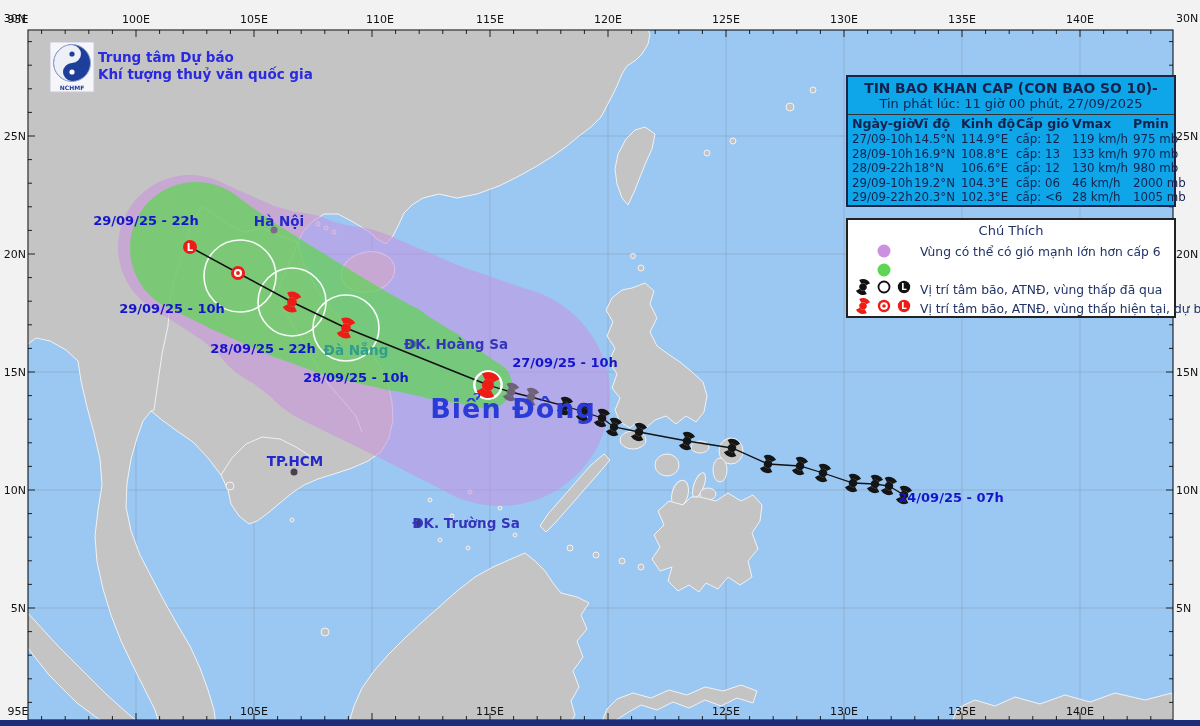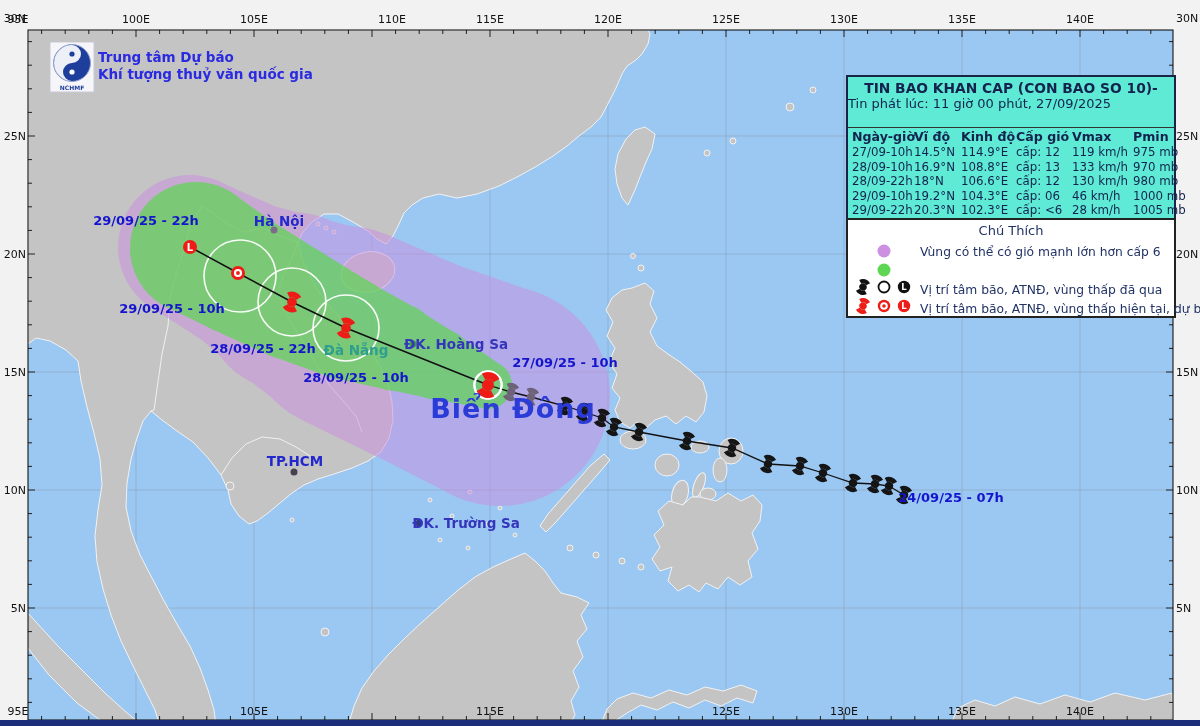--- a/index.html
+++ b/index.html
@@ -17,24 +17,24 @@
   .clabel{position:absolute;transform:translate(-50%,-50%);font-size:13.5px;font-weight:bold;
           color:#2228cc;white-space:nowrap;}
   .clabel.teal{color:#2f9e8e;}
   .clabel.island{color:#3535bb;}
   .sealabel{position:absolute;transform:translate(-50%,-50%);font-size:27px;font-weight:bold;
             color:#2b3bd8;letter-spacing:1px;white-space:nowrap;}
   .bottom-strip{position:absolute;left:0;top:720px;width:1200px;height:6px;background:#1c2e7a;}
   
   #org{position:absolute;left:98px;top:49px;color:#2a2ae0;font-weight:bold;font-size:13.5px;line-height:16.5px;}
   
-  #alert-box{position:absolute;left:846px;top:75px;width:330px;background:#5eead4;
+  #alert-box{position:absolute;left:846px;top:75px;width:330px;background:#0ea5e9;
              border:2px solid #1a2446;box-sizing:border-box;color:#13234e;}
   #alert-title{font-size:13.8px;font-weight:bold;text-align:center;padding-top:3px;}
-  #alert-issued{font-size:13px;padding-bottom:16px;border-bottom:1px solid #333;}
+  #alert-issued{font-size:13px;text-align:center;padding-bottom:3px;border-bottom:1px solid #333;}
   .trow{display:grid;grid-template-columns:62px 47px 55px 56px 61px 43px;padding:0 2px 0 4px;}
   .trow div{font-size:11.8px;line-height:14.6px;white-space:nowrap;}
   .trow.thead div{font-weight:bold;font-size:12.6px;line-height:17px;}
   
   #legend-box{position:absolute;left:846px;top:218px;width:330px;height:100px;background:#fff;
               border:2px solid #222;box-sizing:border-box;color:#223366;}
   #legend-title{text-align:center;font-size:13px;padding:3px 0 2px 0;}
   .lrow{display:flex;align-items:flex-end;height:19px;}
   .lrow .licon{width:72px;display:flex;justify-content:center;flex:none;}
   .lrow .ltext{font-size:12.3px;white-space:nowrap;}
@@ -361,21 +361,21 @@
           <line x1="1169" y1="702.4000000000001" x2="1173" y2="702.4000000000001" stroke="#222"></line>
         </g>
     </g>
     <rect x="28" y="30" width="1145" height="690" fill="none" stroke="#000"></rect>
   </svg>
 
   <div id="axis-labels">
       <div class="tick tick-t" style="left: 18px;">95E</div>
       <div class="tick tick-t" style="left: 136px;">100E</div>
       <div class="tick tick-t" style="left: 254px;">105E</div>
-      <div class="tick tick-t" style="left: 392px; text-align: right;">110E</div>
+      <div class="tick tick-t" style="left: 380px; text-align: right;">110E</div>
       <div class="tick tick-t" style="left: 490px;">115E</div>
       <div class="tick tick-t" style="left: 608px;">120E</div>
       <div class="tick tick-t" style="left: 726px;">125E</div>
       <div class="tick tick-t" style="left: 844px;">130E</div>
       <div class="tick tick-t" style="left: 962px;">135E</div>
       <div class="tick tick-t" style="left: 1080px;">140E</div>
       <div class="tick tick-b" style="left: 18px;">95E</div>
       <div class="tick tick-b" style="left: 254px;">105E</div>
       <div class="tick tick-b" style="left: 490px;">115E</div>
       <div class="tick tick-b" style="left: 726px;">125E</div>
@@ -461,21 +461,21 @@
           <div class="">cấp: 12</div>
           <div class="">130 km/h</div>
           <div class="">980 mb</div>
         </div>
         <div class="trow">
           <div class="">29/09-10h</div>
           <div class="">19.2°N</div>
           <div class="">104.3°E</div>
           <div class="">cấp: 06</div>
           <div class="">46 km/h</div>
-          <div class="">1000 mb</div>
+          <div class="">2000 mb</div>
         </div>
         <div class="trow">
           <div class="">29/09-22h</div>
           <div class="">20.3°N</div>
           <div class="">102.3°E</div>
           <div class="">cấp: &lt;6</div>
           <div class="">28 km/h</div>
           <div class="">1005 mb</div>
         </div>
       </div>

